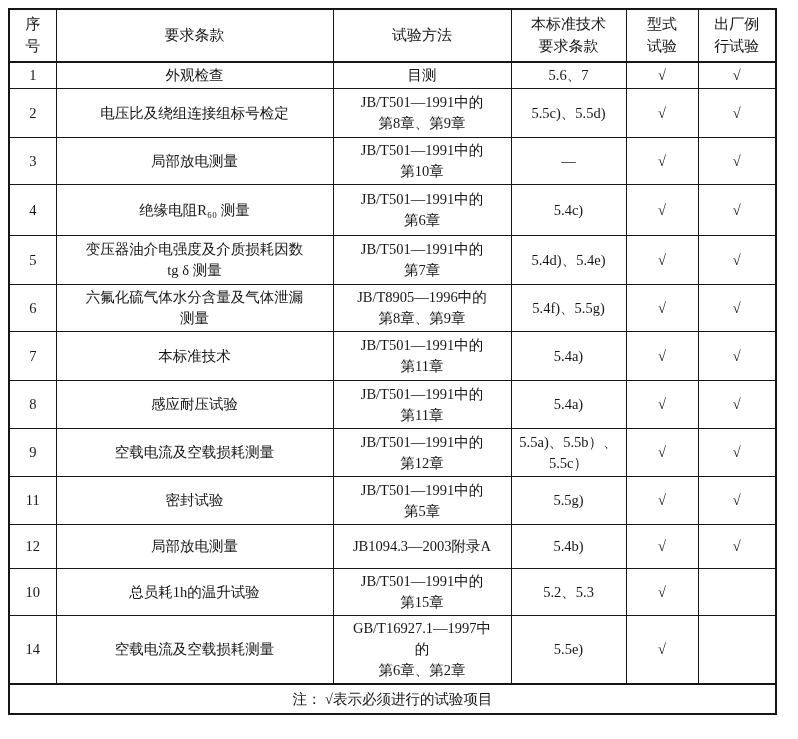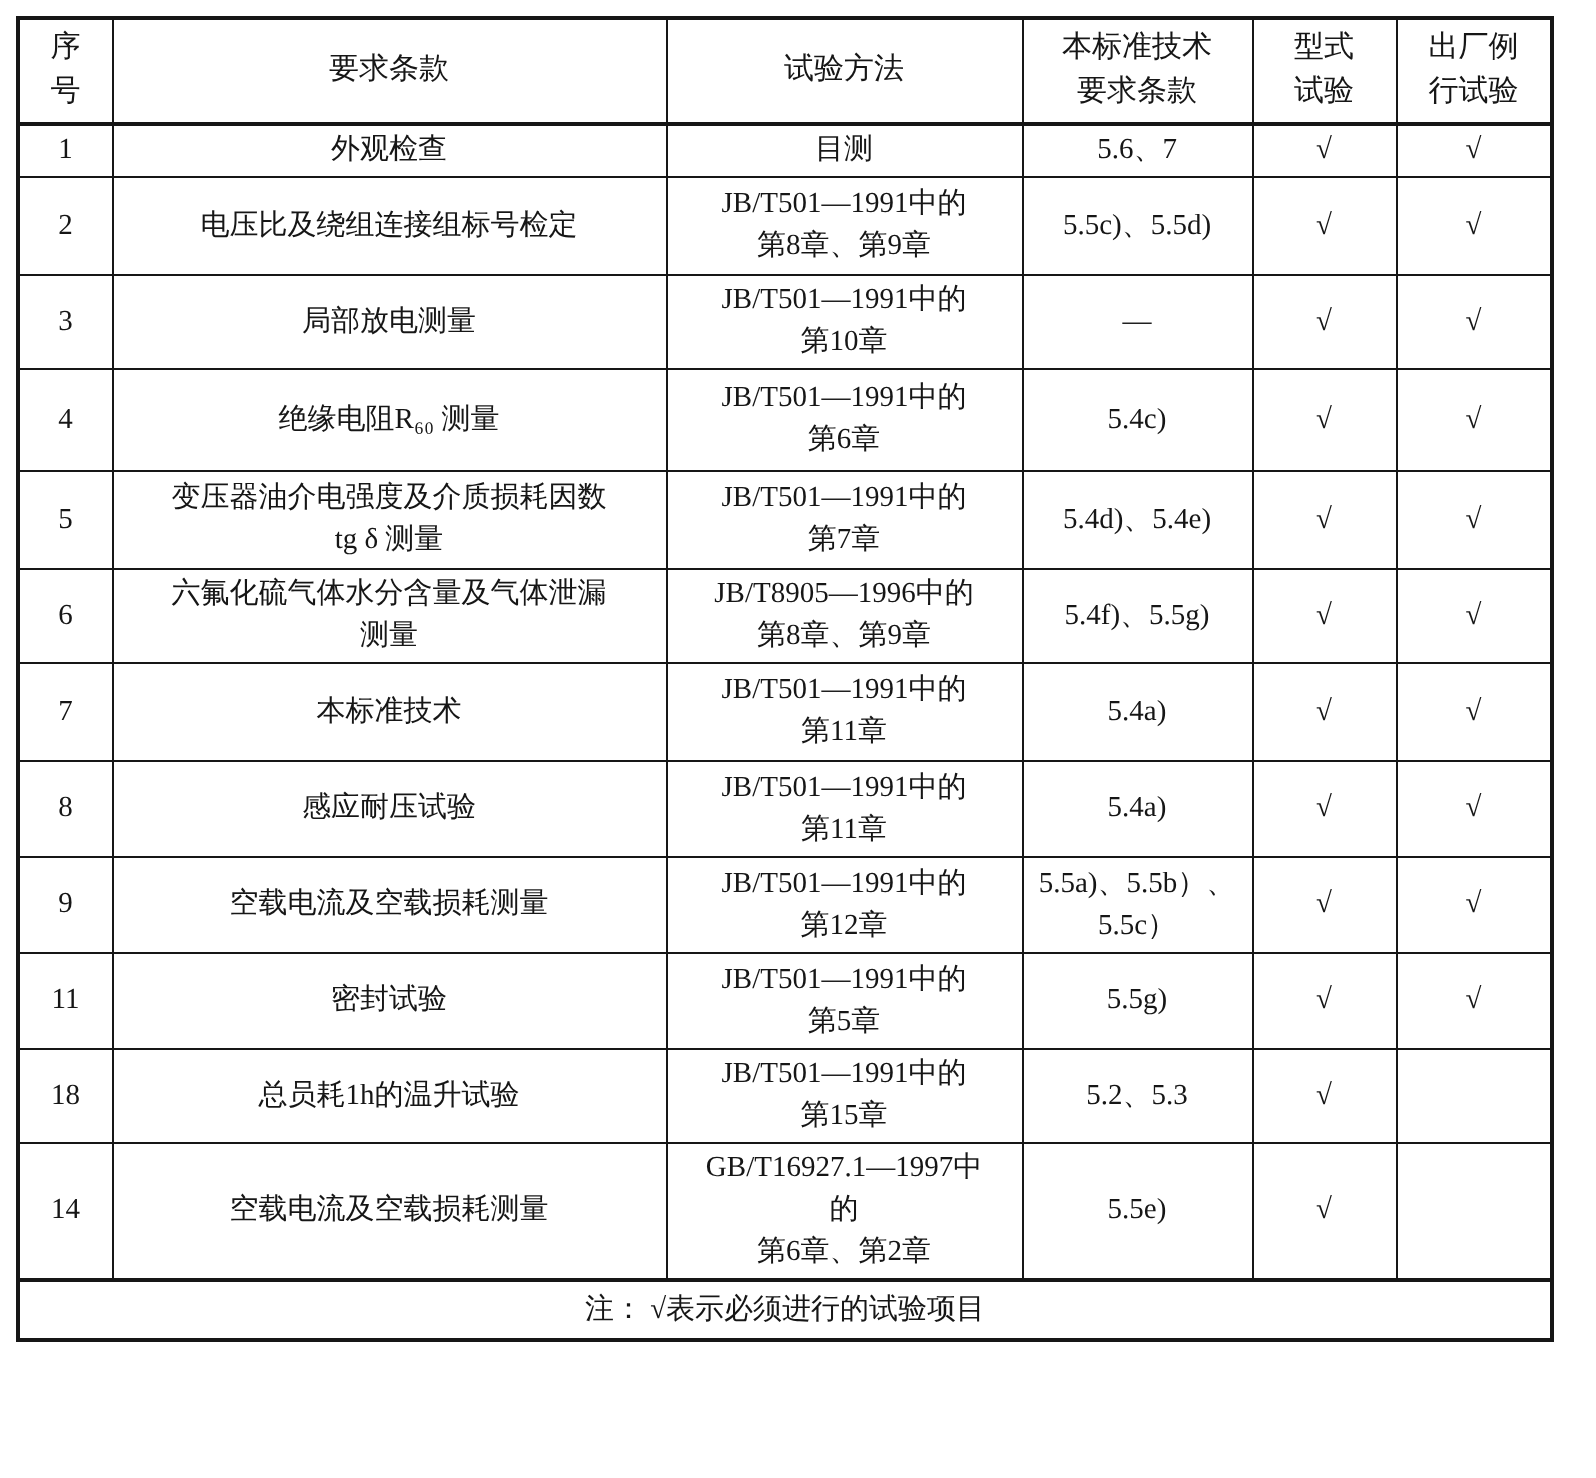--- a/index.html
+++ b/index.html
@@ -176,21 +176,29 @@
         <tr>
     <td class="c-no">11</td>
     <td class="c-item">密封试验</td>
     <td class="c-method">JB/T501—1991中的
 第5章</td>
     <td class="c-clause">5.5g)</td>
     <td class="c-type">√</td>
     <td class="c-routine">√</td>
   </tr>
         <tr>
-    <td class="c-no">18</td>
+    <td class="c-no">12</td>
+    <td class="c-item">局部放电测量</td>
+    <td class="c-method">JB1094.3—2003附录A</td>
+    <td class="c-clause">5.4b)</td>
+    <td class="c-type">√</td>
+    <td class="c-routine">√</td>
+  </tr>
+        <tr>
+    <td class="c-no">10</td>
     <td class="c-item">总员耗1h的温升试验</td>
     <td class="c-method">JB/T501—1991中的
 第15章</td>
     <td class="c-clause">5.2、5.3</td>
     <td class="c-type">√</td>
     <td class="c-routine"></td>
   </tr>
         <tr>
     <td class="c-no">14</td>
     <td class="c-item">空载电流及空载损耗测量</td>

